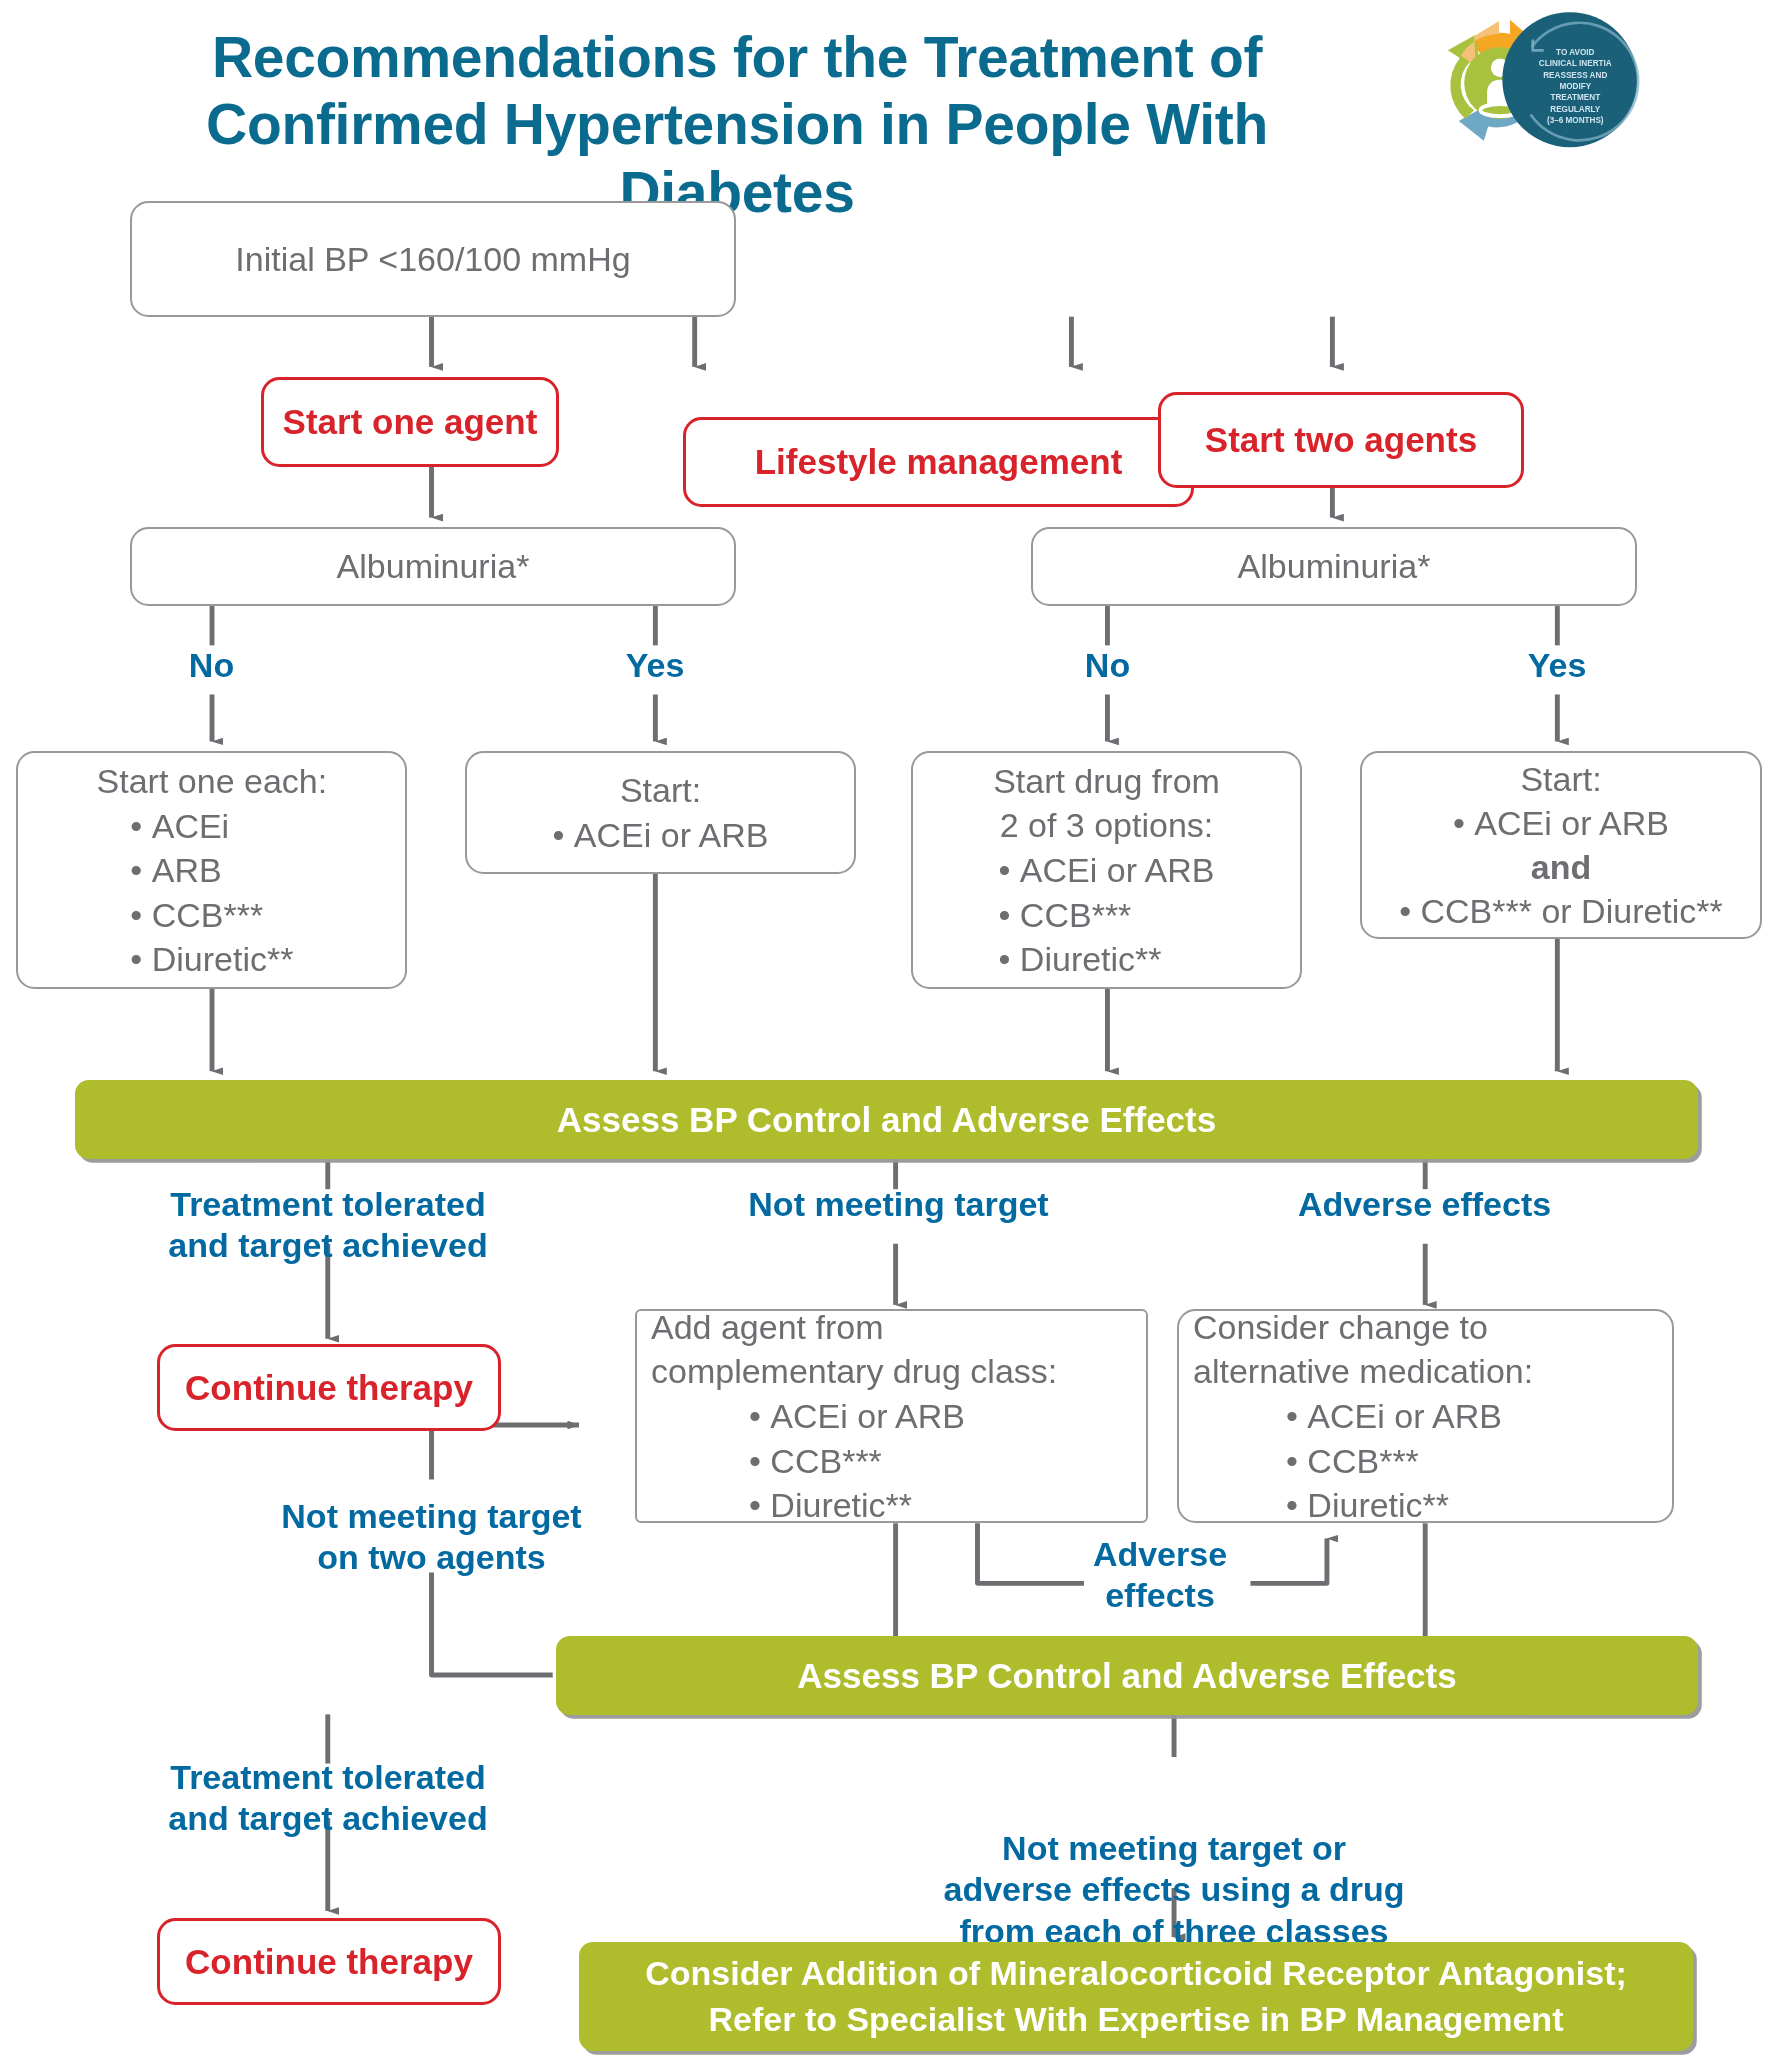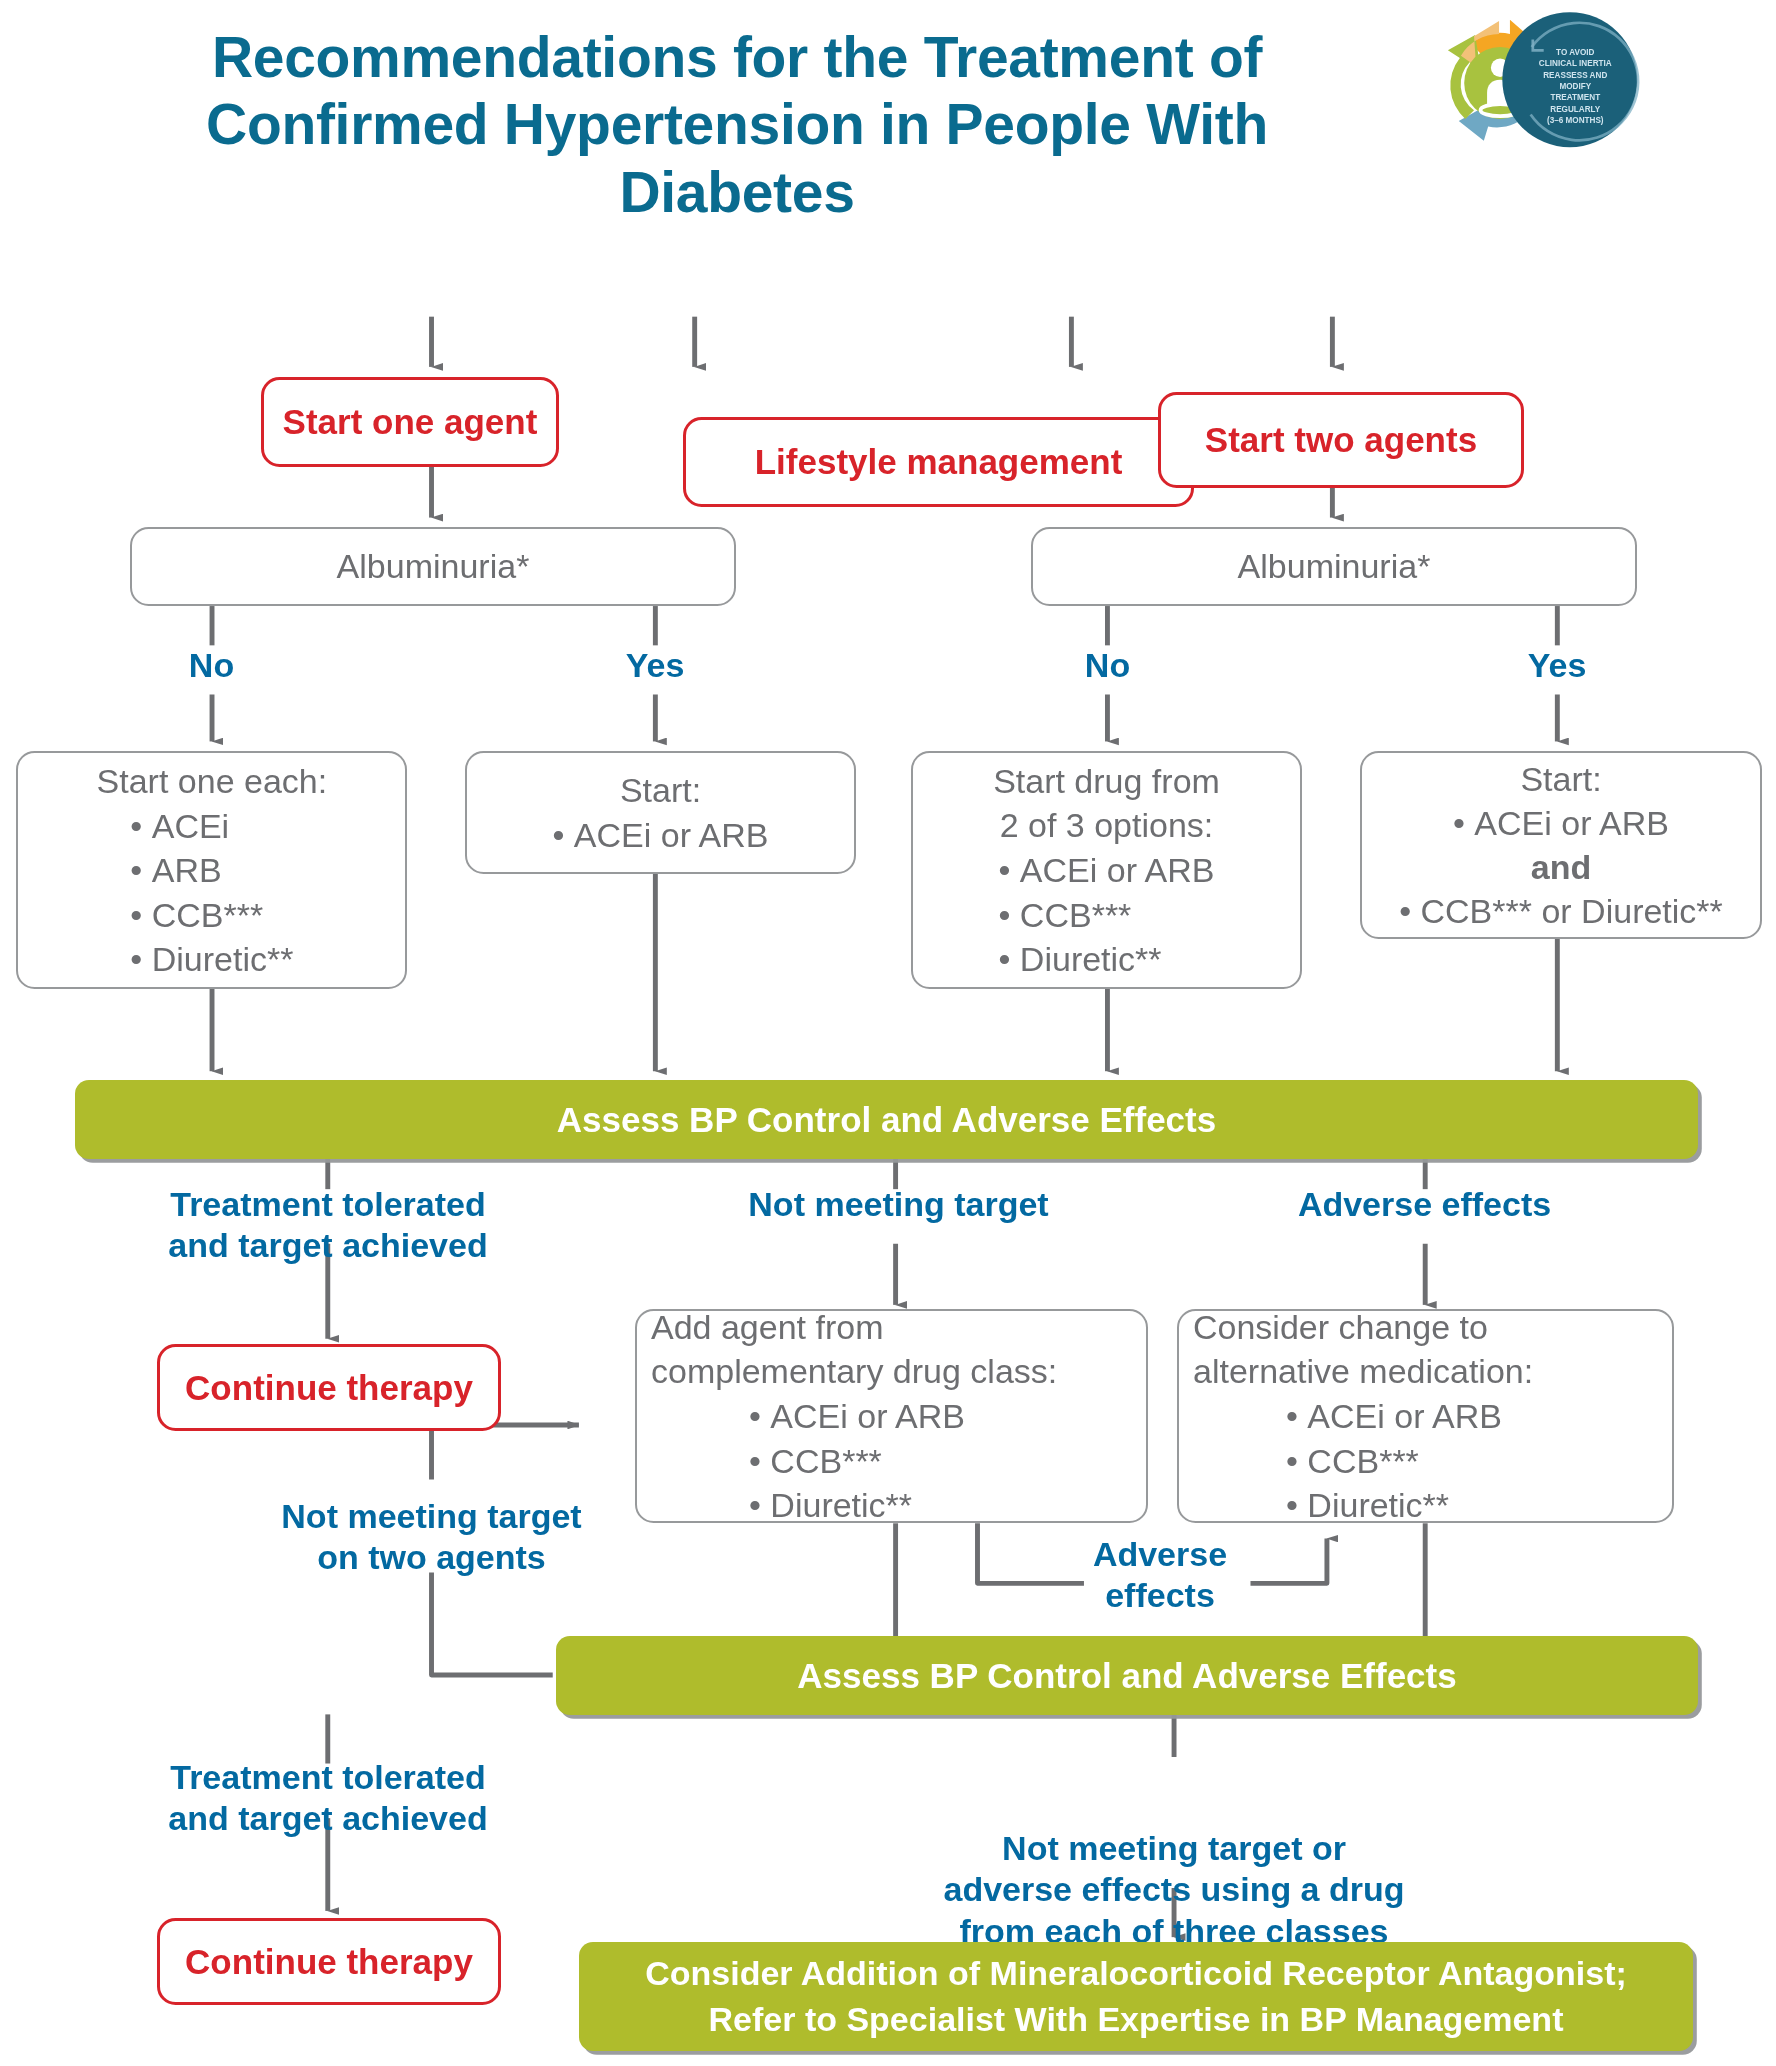--- a/index.html
+++ b/index.html
@@ -185,20 +185,23 @@
       <path d="M1012 3068 L790 3068 L790 2880" stroke-linejoin="round"></path>
       <path d="M790 2710 L790 2610 L1060 2610" stroke-linejoin="round" marker-end="url(#ahr)"></path>
 
       <line x1="600" y1="3140" x2="600" y2="3230"></line>
       <line x1="2150" y1="3140" x2="2150" y2="3218"></line>
       <line x1="600" y1="3330" x2="600" y2="3500" marker-end="url(#ah)"></line>
       <line x1="2150" y1="3458" x2="2150" y2="3548" marker-end="url(#ah)"></line>
     </g>
   </svg>
 
+  <div class="node grey" style="left:130px; top:201px; width:606px; height:116px;">
+    <span class="inner">Initial BP &lt;160/100 mmHg</span>
+  </div>
 
 
   <div class="node red" style="left:261px; top:377px; width:298px; height:90px;">
     <span class="inner">Start one agent</span>
   </div>
 
   <div class="node red" style="left:683px; top:377px; width:511px; height:90px;margin-top:40px;">
     <span class="inner">Lifestyle management</span>
   </div>
 
@@ -265,21 +268,21 @@
 
   <div class="elabel" style="left:137px; top:1184px; width:382px;">Treatment tolerated
 and target achieved</div>
   <div class="elabel" style="left:710px; top:1184px; width:377px;">Not meeting target</div>
   <div class="elabel" style="left:1250px; top:1184px; width:349px;">Adverse effects</div>
 
   <div class="node red" style="left:157px; top:1344px; width:344px; height:87px;">
     <span class="inner">Continue therapy</span>
   </div>
 
-  <div class="node grey" style="left:635px; top:1309px; width:513px; height:214px;">
+  <div class="node grey" style="left:635px; top:1309px; width:513px; height:214px;border-radius:6px;">
     <div class="inner" style="text-align:left;">
       <span class="lead">Add agent from</span>
       <span class="lead">complementary drug class:</span>
       <span class="blist" style="margin-left:98px;">
         <span class="li">ACEi or ARB</span>
         <span class="li">CCB***</span>
         <span class="li">Diuretic**</span>
       </span>
     </div>
   </div>

